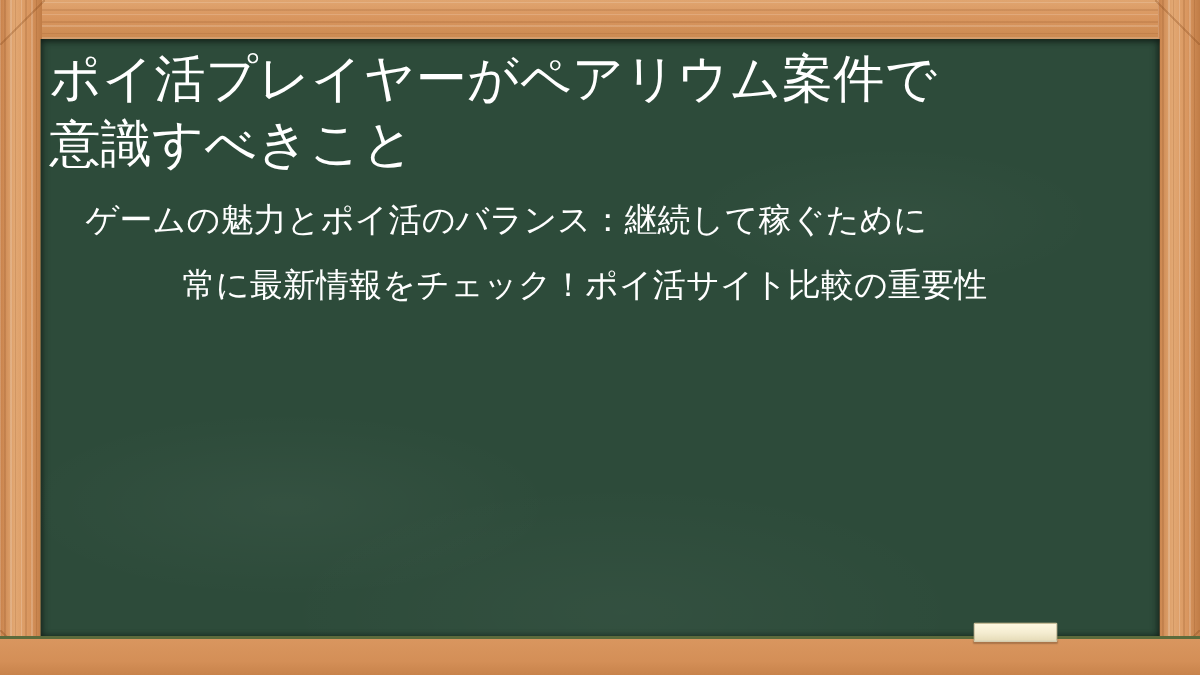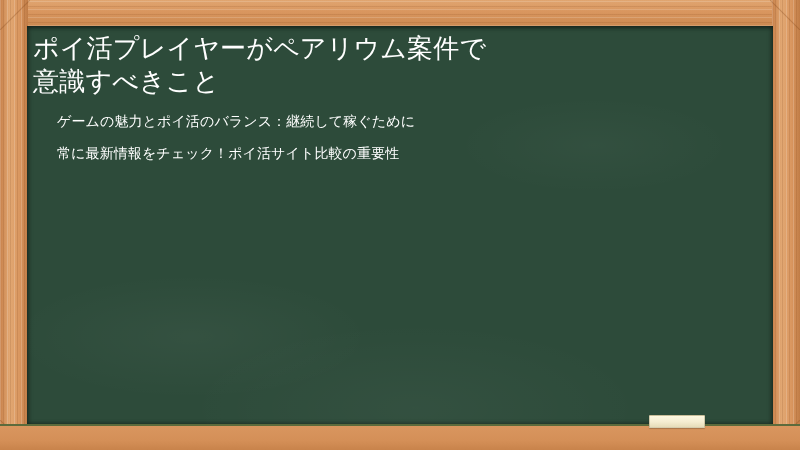--- a/index.html
+++ b/index.html
@@ -114,45 +114,45 @@
     position: absolute;
     left: 0;
     top: 0;
     right: 0;
     padding: 6px 22px 0 6px;
     box-sizing: border-box;
   }
 
   .title {
     color: #ffffff;
-    font-size: 26px;
+    font-size: 34px;
     line-height: 1.26;
     font-weight: 400;
     letter-spacing: 0.2px;
     margin: 0 0 14px 0;
     padding: 0;
     white-space: pre-line;
   }
 
   .topic-list {
     list-style: none;
     margin: 0;
     padding: 0 0 0 24px;
   }
 
   .topic-item {
     color: #ffffff;
-    font-size: 14px;
+    font-size: 22px;
     line-height: 1.34;
     font-weight: 400;
     letter-spacing: 0.1px;
     margin: 0 0 14px 0;
     padding-right: 28px;
   }
-  .topic-item:last-child { margin-bottom: 0; }
+  .topic-item:last-child { margin-bottom: 0; text-align: center; }
 
   
   .ledge {
     position: absolute;
     left: 0;
     right: 0;
     bottom: 0;
     height: 24px;
     background: linear-gradient(180deg, #d9965f 0%, #d48f57 62%, #c8834b 100%);
     border-top: 2px solid #5c6b3c;

